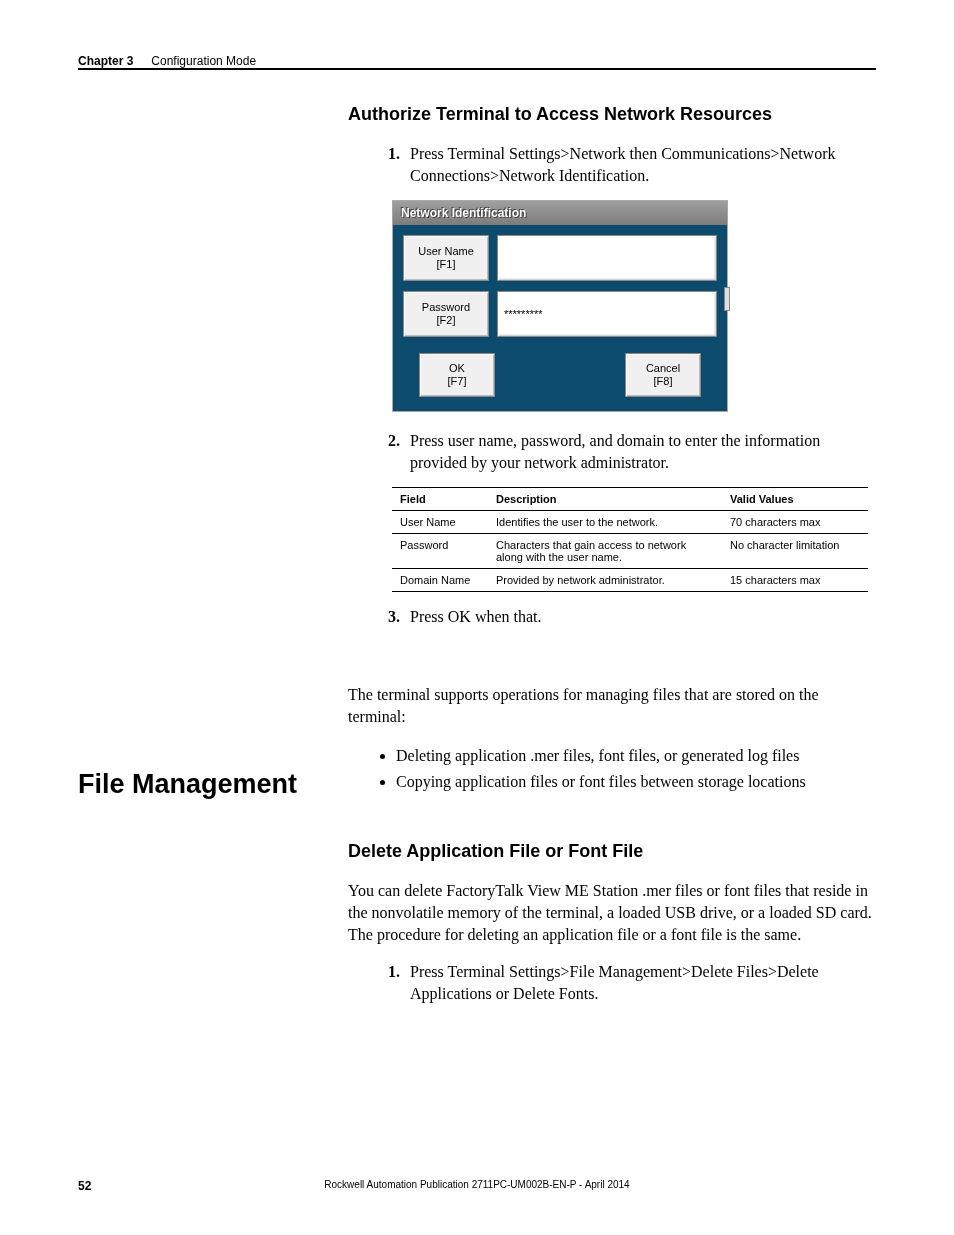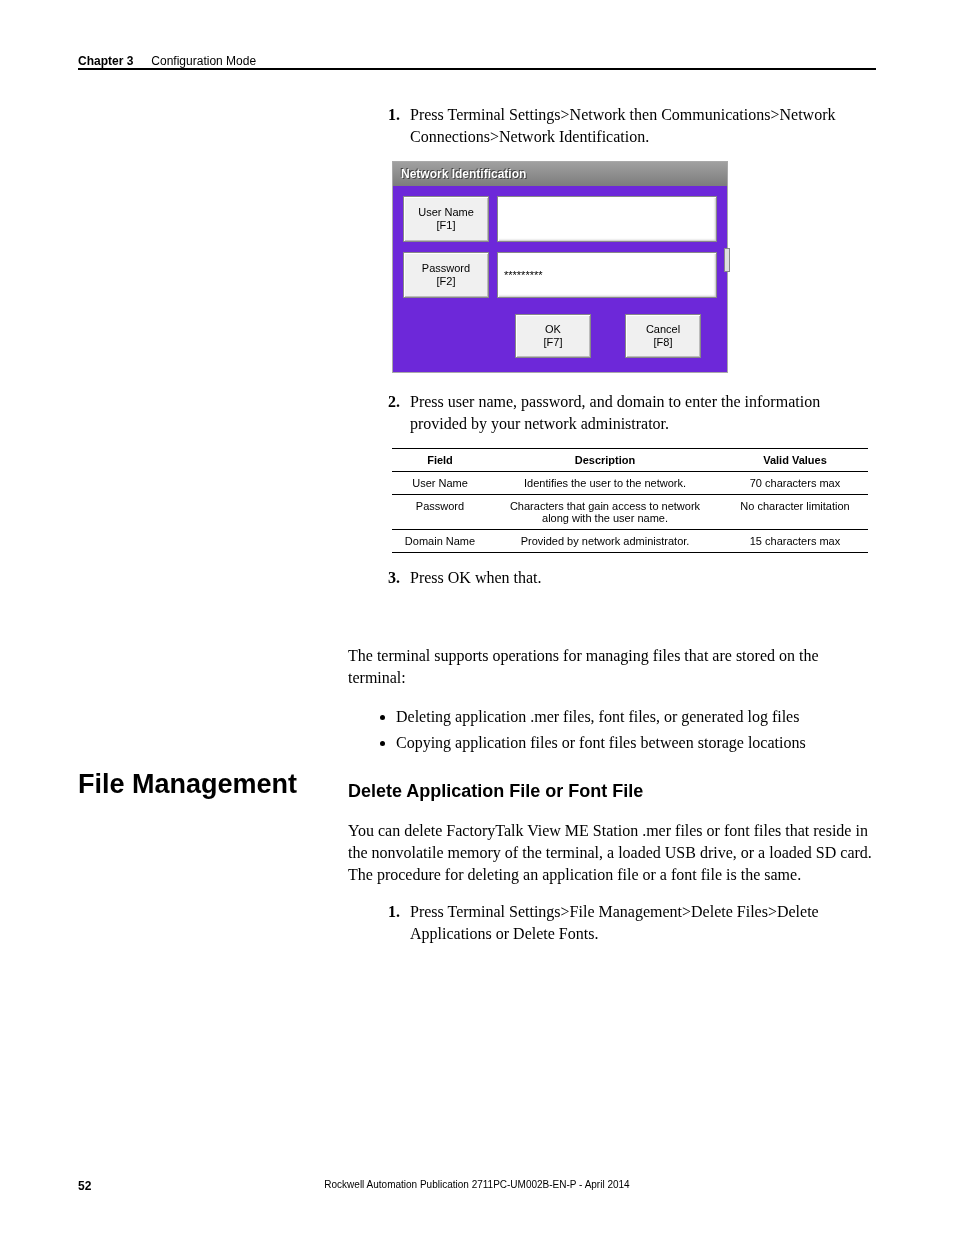--- a/index.html
+++ b/index.html
@@ -56,40 +56,40 @@
     margin-left: 8px;
   }
   ol.steps li::marker {
     font-weight: 700;
   }
   ul.bullets {
     font-family: "Adobe Garamond Pro", Garamond, "Times New Roman", serif;
     font-size: 16px;
     line-height: 1.6;
     padding-left: 48px;
-    margin: 0 0 0 0;
+    margin: 0 0 21px 0;
     list-style-type: disc;
   }
   .side-heading {
     position: absolute;
     left: 78px;
     font-family: "Helvetica Neue", Arial, sans-serif;
     font-weight: 700;
     font-size: 27px;
   }
   .heading-filemgmt {
     top: 769px;
   }
 
   
   .shot {
     margin: 8px 0 18px 44px;
     width: 334px;
     border: 1px solid #a9a9a9;
-    background: #6d28d9;
+    background: #0c4a6e;
     font-family: "Tahoma", Arial, sans-serif;
     position: relative;
   }
   .shot-title {
     background: linear-gradient(#a0a0a0, #7c7c7c);
     color: #fff;
     font-weight: 700;
     font-size: 12px;
     padding: 5px 8px;
     text-shadow: -1px -1px 0 #444, 1px 1px 0 #444;
@@ -125,21 +125,21 @@
     border: 1px solid #888;
     background: #fff;
     box-shadow: inset 1px 1px 0 #fff, inset -1px -1px 2px #c6c6c6;
     font-size: 11px;
     padding: 0 6px;
     display: flex;
     align-items: center;
   }
   .shot-footer {
     display: flex;
-    justify-content: flex-end;
+    justify-content: space-between;
     gap: 34px;
     padding: 6px 16px 0 16px;
   }
   .shot-footer .shot-btn {
     width: 66px;
     height: 34px;
   }
   .shot-scrollbit {
     position: absolute;
     right: -3px;
@@ -155,21 +155,21 @@
     margin: 6px 0 14px 44px;
     width: 476px;
     border-collapse: collapse;
     font-family: "Helvetica Neue", Arial, sans-serif;
     font-size: 11px;
   }
   table.field-table th, table.field-table td {
     border-top: 1px solid #000;
     border-bottom: 1px solid #000;
     padding: 5px 8px;
-    text-align: center;
+    text-align: left;
     vertical-align: top;
   }
   table.field-table th {
     font-weight: 700;
   }
   table.field-table col.c1 { width: 96px; }
   table.field-table col.c2 { width: 234px; }
   table.field-table col.c3 { width: 146px; }
 
   .footer {
@@ -200,20 +200,21 @@
 
 <div class="page">
 
   <div class="header">
     <span class="chapter">Chapter 3</span>
     <span>Configuration Mode</span>
   </div>
 
   <div class="content-col">
 
+    <h2 class="subheading">Authorize Terminal to Access Network Resources</h2>
 
 
     <ol class="steps">
       <li>Press Terminal Settings&gt;Network then Communications&gt;Network Connections&gt;Network Identification.</li>
     </ol>
 
     <div class="shot">
       <div class="shot-title">Network Identification</div>
       <div class="shot-body">
         <div class="shot-row">

